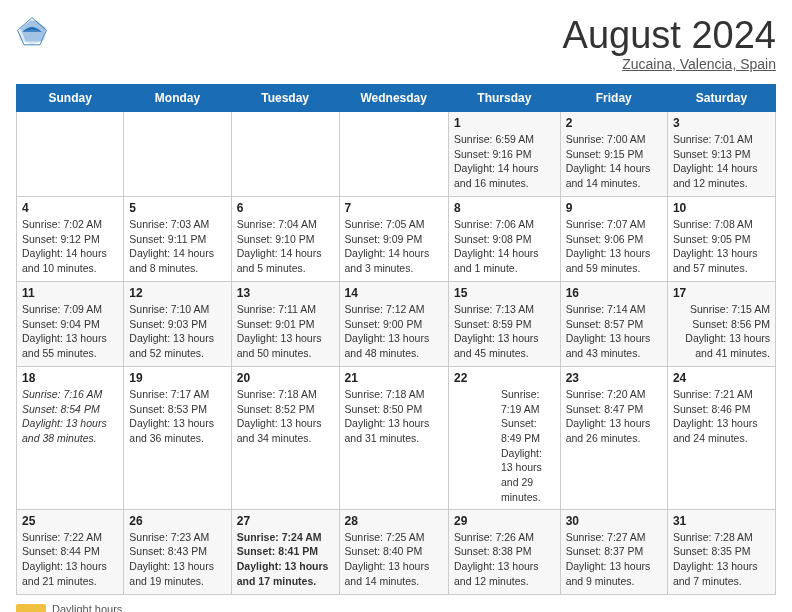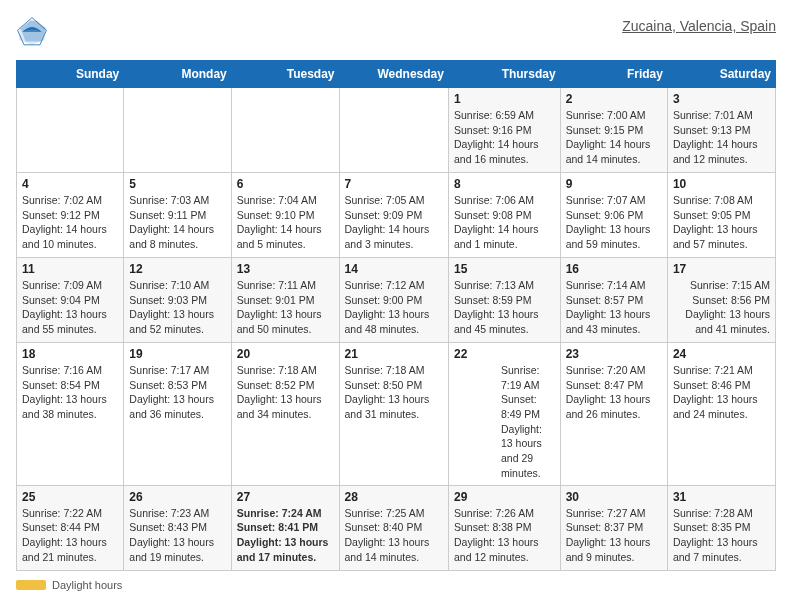--- a/index.html
+++ b/index.html
@@ -47,21 +47,21 @@
     }
     .calendar-table {
       width: 100%;
       border-collapse: collapse;
       font-size: 11px;
     }
     .calendar-table thead tr th {
       background-color: #1a6cb5;
       color: #fff;
       padding: 6px 4px;
-      text-align: right;
+      text-align: center;
       font-size: 12px;
       font-weight: bold;
       border: 1px solid #1a6cb5;
     }
     .calendar-table tbody tr td {
       border: 1px solid #ccc;
       padding: 4px 5px;
       vertical-align: top;
       width: 113px;
       height: 85px;
@@ -111,20 +111,21 @@
   <div class="logo">
     <svg class="logo-icon" viewBox="0 0 40 40">
       <polygon points="20,4 36,14 36,30 20,36 4,30 4,14" fill="#1a6cb5" opacity="0.15"></polygon>
       <polygon points="26,6 38,16 32,32 12,32 6,16 18,6" fill="#1a6cb5" opacity="0.3"></polygon>
       <polygon points="20,2 38,18 30,36 10,36 2,18" fill="none" stroke="#1a6cb5" stroke-width="1"></polygon>
       <path d="M8 20 Q20 8 32 20" fill="#1a6cb5" opacity="0.7"></path>
       <path d="M8 20 Q20 8 32 20 Q20 14 8 20Z" fill="#1a6cb5"></path>
     </svg>
   </div>
   <div class="title-area">
+    <div class="month-year">August 2024</div>
     <div class="location">Zucaina, Valencia, Spain</div>
   </div>
 </div>
 
 <table class="calendar-table">
   <thead>
     <tr>
     <th>Sunday</th>
         <th>Monday</th>
         <th>Tuesday</th>
@@ -260,21 +261,21 @@
           <span class="day-num">17</span>
           <div class="day-info" style="white-space: pre-line; text-align: right;">Sunrise: 7:15 AM
 Sunset: 8:56 PM
 Daylight: 13 hours
 and 41 minutes.</div>
         </td>
       </tr>
       <tr>
         <td>
           <span class="day-num">18</span>
-          <div class="day-info" style="white-space: pre-line;">Sunrise: 7:16 AM
+          <div class="day-info" style="white-space: pre-line; font-style: italic;">Sunrise: 7:16 AM
 Sunset: 8:54 PM
 Daylight: 13 hours
 and 38 minutes.</div>
         </td>
         <td>
           <span class="day-num">19</span>
           <div class="day-info" style="white-space: pre-line;">Sunrise: 7:17 AM
 Sunset: 8:53 PM
 Daylight: 13 hours
 and 36 minutes.</div>

